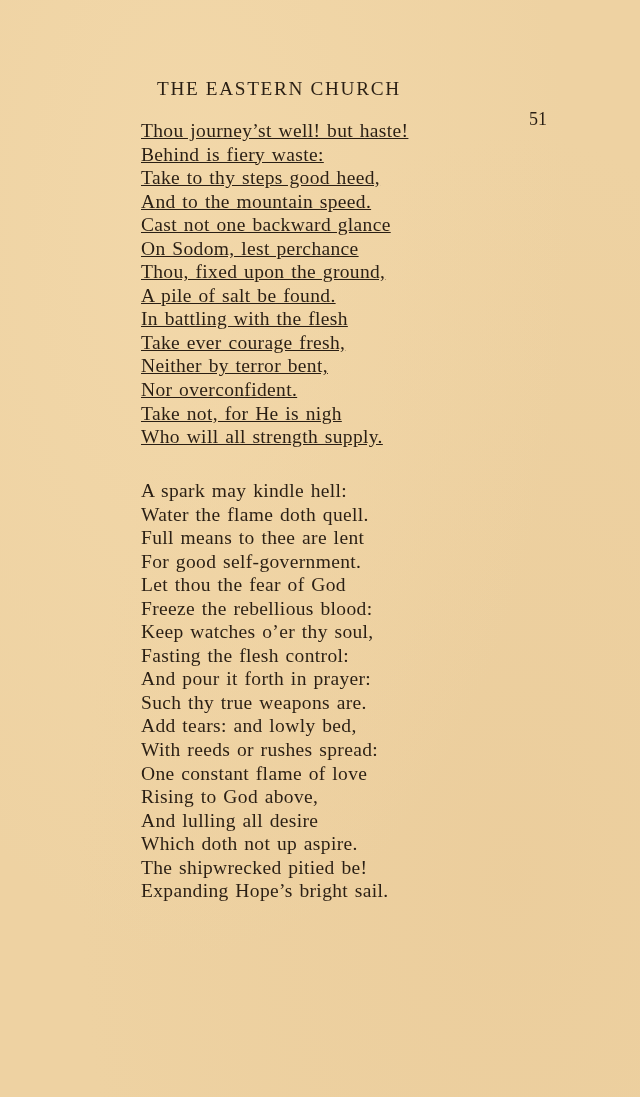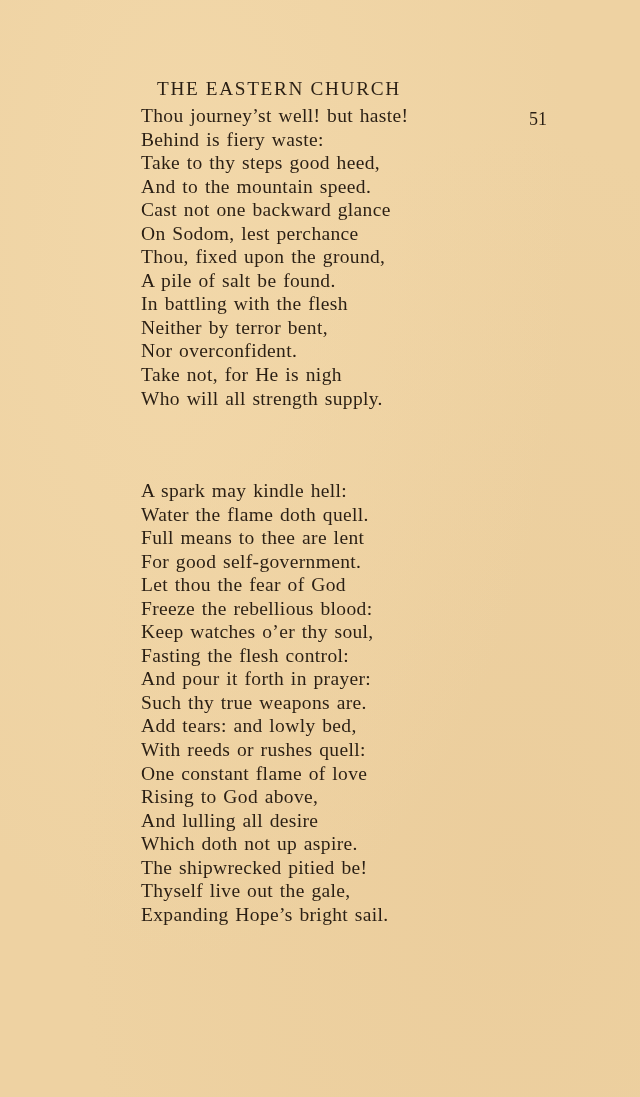--- a/index.html
+++ b/index.html
@@ -45,21 +45,21 @@
       color: #2a1f14;
       margin-top: 29px;
     }
     .stanza {
       position: absolute;
       left: 141px;
       margin: 0;
       padding: 0;
       list-style: none;
     }
-    .stanza-1 { top: 104px; }
+    .stanza-1 { top: 119px; text-decoration: underline; }
     .stanza-2 { top: 479px; }
     .line {
       font-family: "Liberation Serif", serif;
       font-size: 19.5px;
       line-height: 23.55px;
       height: 23.55px;
       white-space: nowrap;
       letter-spacing: 0.35px;
       word-spacing: 1.5px;
       color: #2a1f14;
@@ -76,41 +76,41 @@
   <ul class="stanza stanza-1">
     <li class="line">Thou journey’st well!  but haste!</li>
     <li class="line">Behind is fiery waste:</li>
     <li class="line">Take to thy steps good heed,</li>
     <li class="line">And to the mountain speed.</li>
     <li class="line">Cast not one backward glance</li>
     <li class="line">On Sodom, lest perchance</li>
     <li class="line">Thou, fixed upon the ground,</li>
     <li class="line">A pile of salt be found.</li>
     <li class="line">In battling with the flesh</li>
+    <li class="line">Take ever courage fresh,</li>
     <li class="line">Neither by terror bent,</li>
     <li class="line">Nor overconfident.</li>
     <li class="line">Take not, for He is nigh</li>
     <li class="line">Who will all strength supply.</li>
   </ul>
 
   <ul class="stanza stanza-2">
     <li class="line">A spark may kindle hell:</li>
     <li class="line">Water the flame doth quell.</li>
     <li class="line">Full means to thee are lent</li>
     <li class="line">For good self-government.</li>
     <li class="line">Let thou the fear of God</li>
     <li class="line">Freeze the rebellious blood:</li>
     <li class="line">Keep watches o’er thy soul,</li>
     <li class="line">Fasting the flesh control:</li>
     <li class="line">And pour it forth in prayer:</li>
     <li class="line">Such thy true weapons are.</li>
     <li class="line">Add tears:  and lowly bed,</li>
-    <li class="line">With reeds or rushes quell:</li>
+    <li class="line">With reeds or rushes spread:</li>
     <li class="line">One constant flame of love</li>
     <li class="line">Rising to God above,</li>
     <li class="line">And lulling all desire</li>
     <li class="line">Which doth not up aspire.</li>
     <li class="line">The shipwrecked pitied be!</li>
-    <li class="line">Thyself live out the gale,</li>
     <li class="line">Expanding Hope’s bright sail.</li>
   </ul>
 
 </div>
 
 </body></html>

